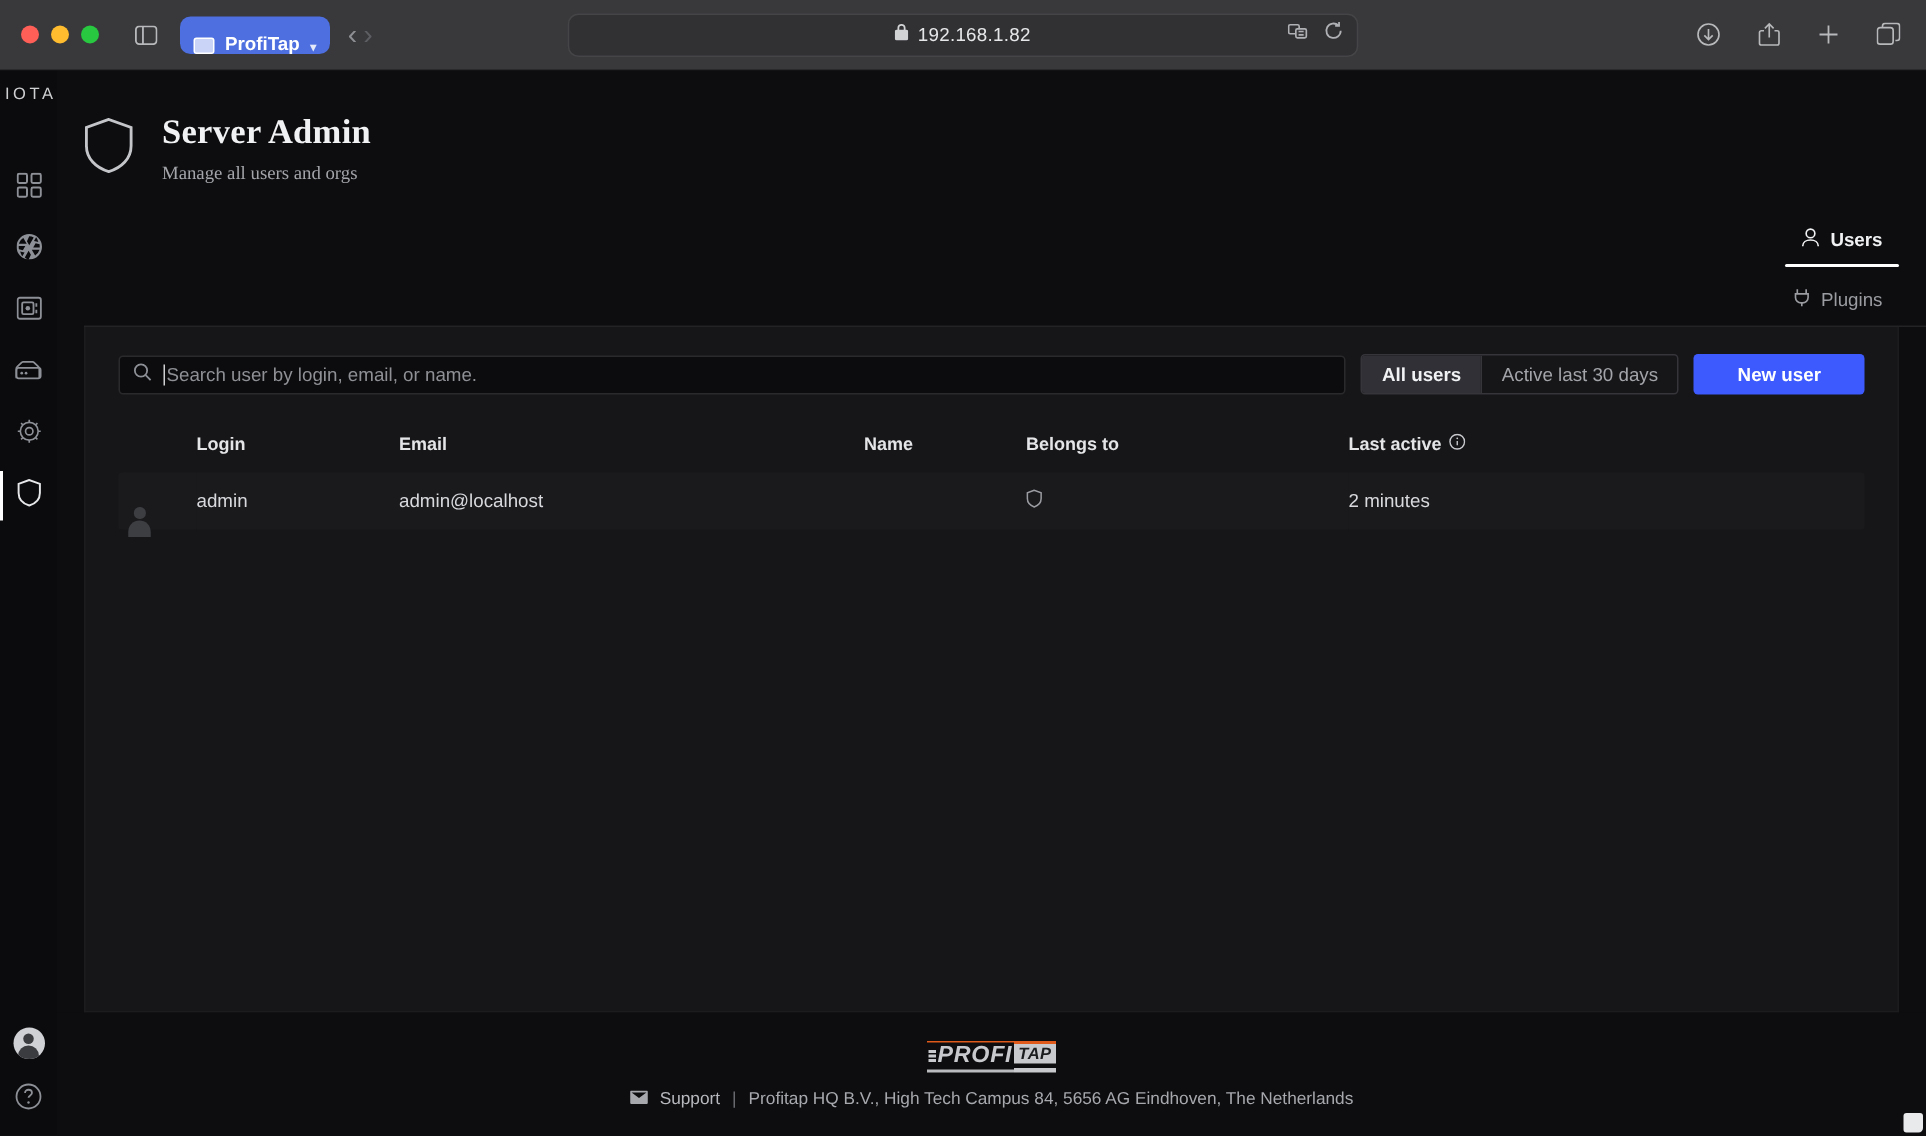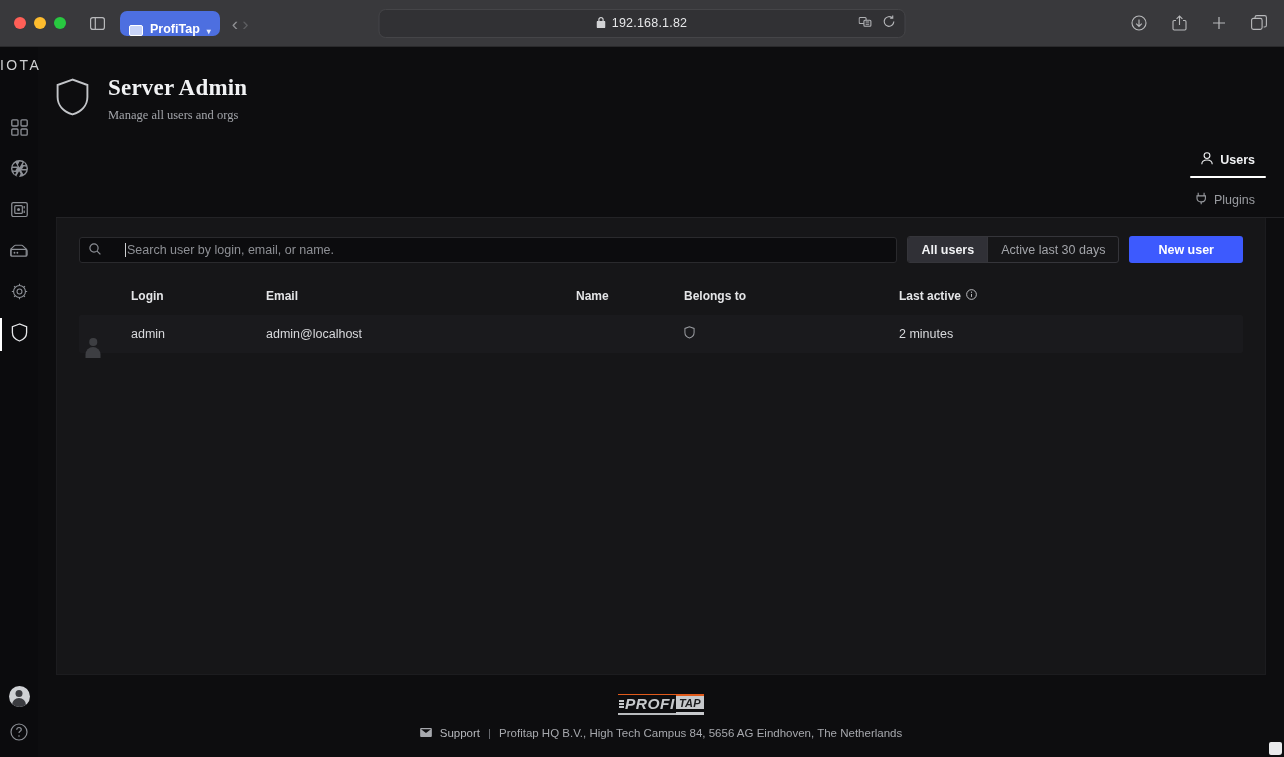--- a/index.html
+++ b/index.html
@@ -86,21 +86,21 @@
 
   
   .sidebar {
     width: 38px; flex: 0 0 38px;
     background: #0b0b0d;
     display: flex; flex-direction: column; align-items: center;
     padding-top: 10px;
     position: relative;
   }
   .brand {
-    font-size: 14px; letter-spacing: 2.4px;
+    font-size: 11px; letter-spacing: 2.4px;
     color: #cfd0d2; font-weight: 300;
     margin-bottom: 36px; margin-left: 3px;
   }
   .nav-list { display: flex; flex-direction: column; align-items: center; gap: 0; width: 100%; }
   .nav-item {
     width: 100%; height: 41px;
     display: flex; align-items: center; justify-content: center;
     color: #8d9096; position: relative;
   }
   .nav-item.active { color: #e6e7e9; }
@@ -175,21 +175,21 @@
     flex: 1; height: 26px;
     background: #0c0c0e;
     border: 1px solid #2a2a2d; border-radius: 3px;
     display: flex; align-items: center; gap: 8px;
     padding: 0 9px;
     min-width: 0;
   }
   .search-wrap .s-icon { color: #8d9096; flex: 0 0 auto; }
   .search-ph {
     font-size: 12.5px; color: #8e9095;
-    border-left: 1px solid #cfd0d2; padding-left: 1px; margin-left: 16px;
+    border-left: 1px solid #cfd0d2; padding-left: 1px;
   }
   .seg {
     display: flex; border: 1px solid #35353a; border-radius: 3px; overflow: hidden;
     height: 27px;
   }
   .seg-item {
     display: flex; align-items: center; padding: 0 13px;
     font-size: 12.5px; color: #a2a4a9;
   }
   .seg-item.active { background: #303036; color: #f1f2f4; font-weight: bold; }

